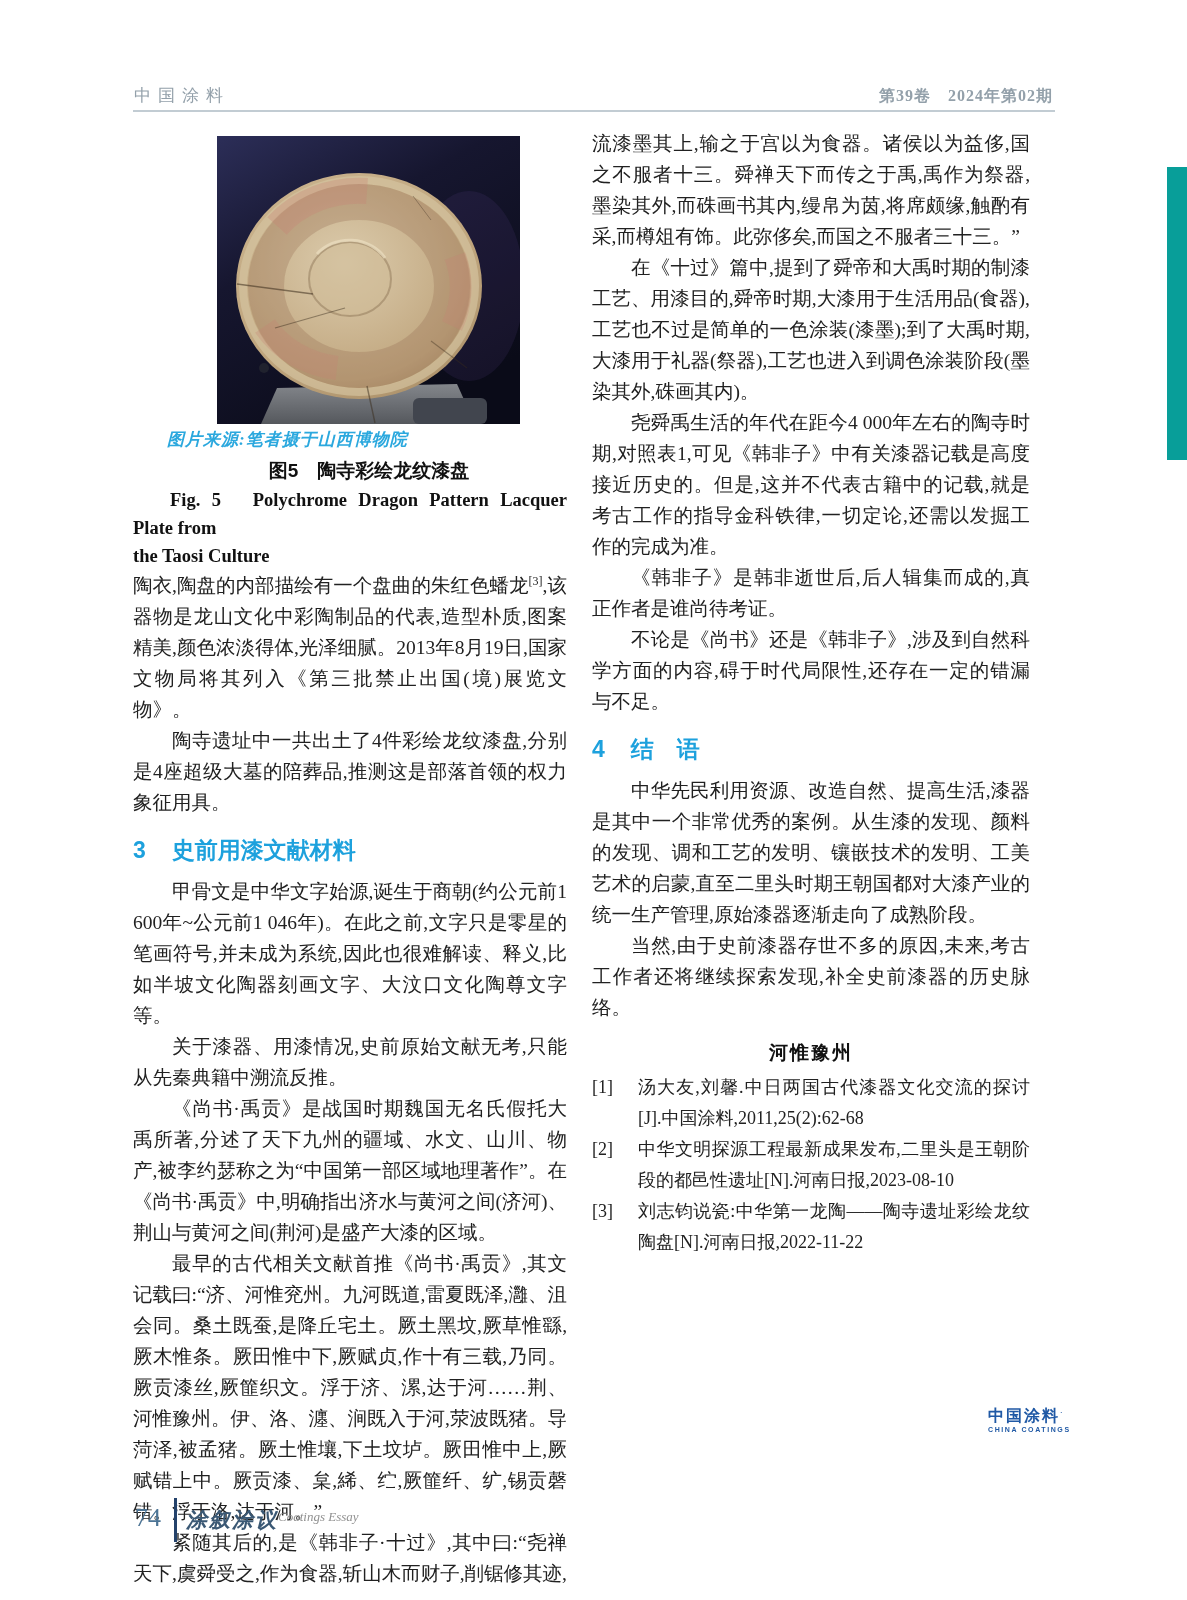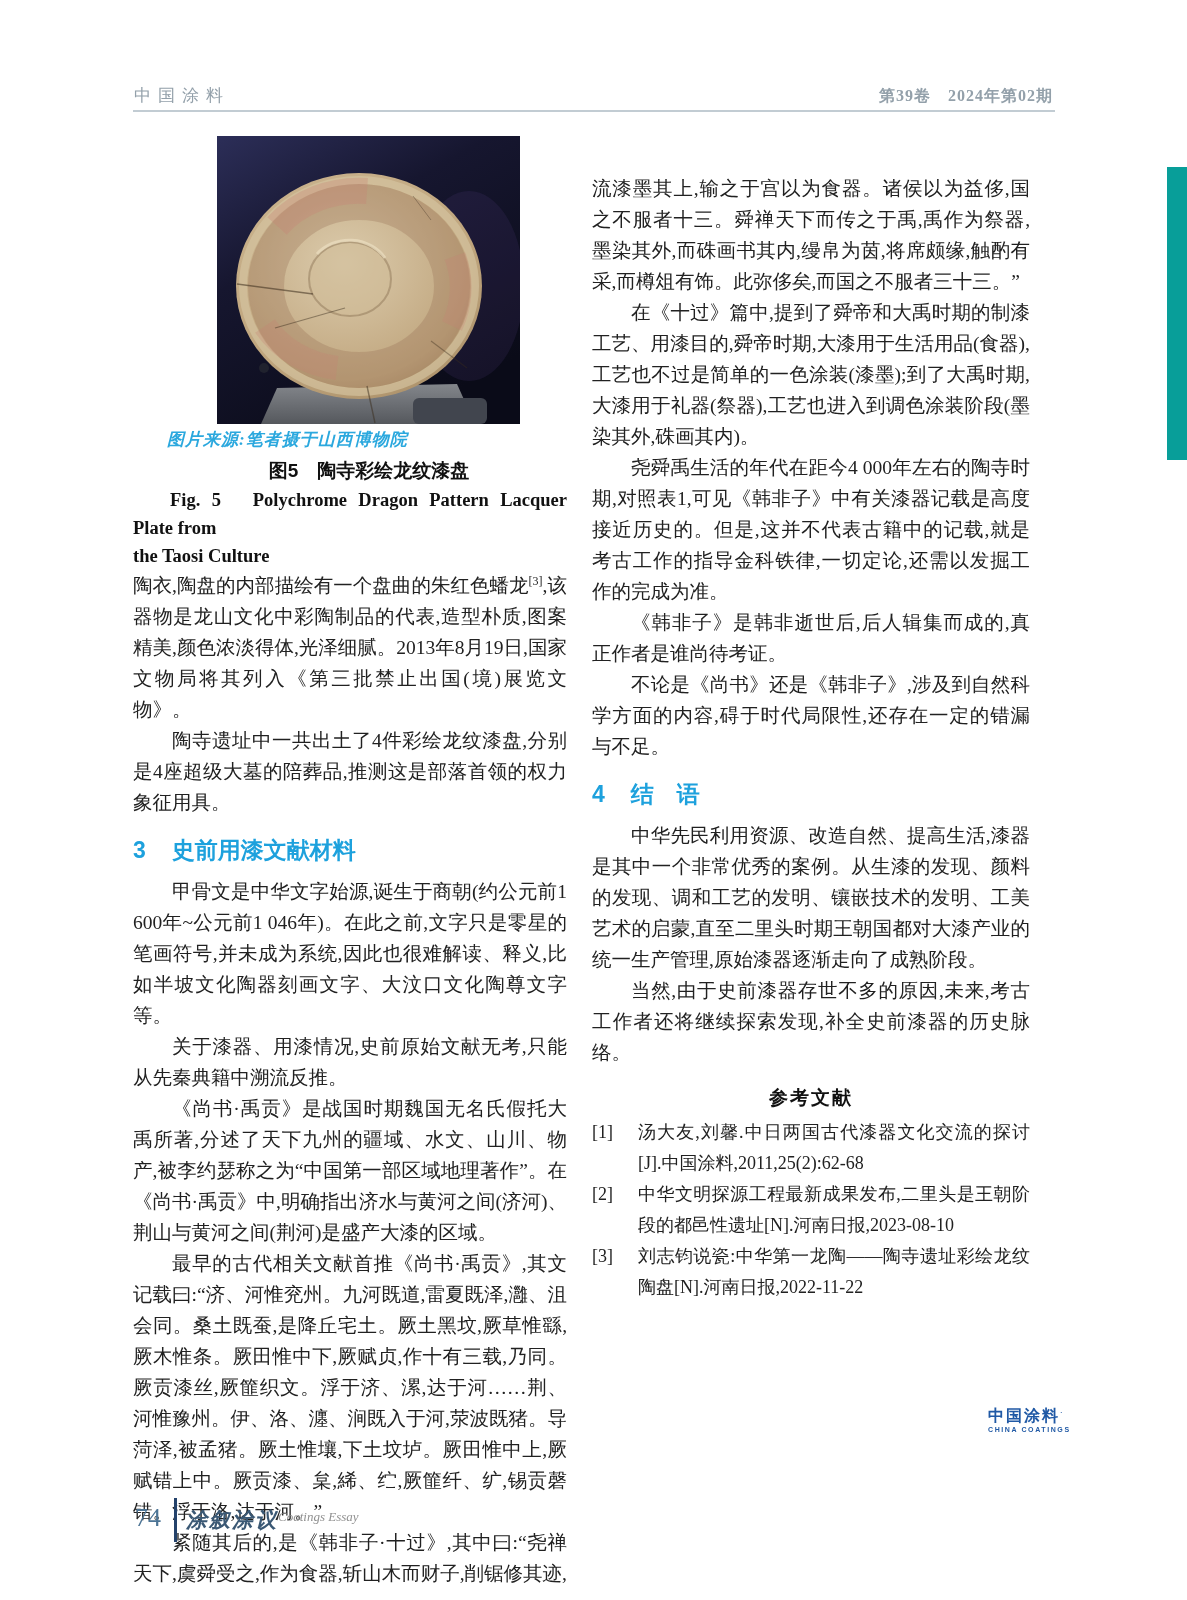--- a/index.html
+++ b/index.html
@@ -10,21 +10,21 @@
   .hdr-left{position:absolute;left:134px;top:84px;font-size:17px;color:#93a0aa;letter-spacing:7px;}
   .hdr-right{position:absolute;right:134px;top:86px;font-size:16px;color:#93a0aa;letter-spacing:1px;font-weight:bold;}
   .hdr-rule{position:absolute;left:133px;right:132px;top:110px;height:2px;background:#c2ccd3;}
 
   
   .edge-bar{position:absolute;right:0;top:167px;width:20px;height:293px;background:#089e99;}
 
   
   .col{position:absolute;top:128px;width:434px;font-size:19.5px;line-height:31px;text-align:justify;}
   .col-left{left:133px;}
-  .col-right{left:592px;width:438px;margin-top:45px;}
+  .col-right{left:592px;width:438px;}
   .col p{margin:0;text-indent:2em;}
   .col p.noindent{text-indent:0;}
   sup.cite{font-size:12px;line-height:0;}
 
   
   .fig-photo{width:303px;height:288px;margin:8px 0 0 84px;}
   .fig-source{margin-top:15px;text-align:left;color:#2ba8de;font-size:17px;
               font-style:italic;font-weight:600;letter-spacing:1px;text-indent:0;}
   .fig-cap-zh{margin-top:7px;text-align:center;font-weight:bold;font-size:19px;color:#111;
               font-family:"Liberation Sans","DejaVu Sans",sans-serif;text-indent:0;}
@@ -141,21 +141,21 @@
     <p>《韩非子》是韩非逝世后,后人辑集而成的,真正作者是谁尚待考证。</p>
     <p>不论是《尚书》还是《韩非子》,涉及到自然科学方面的内容,碍于时代局限性,还存在一定的错漏与不足。</p>
 
     <h2 class="sec-head">
       <span class="num">4</span><span>结　语</span>
     </h2>
 
     <p>中华先民利用资源、改造自然、提高生活,漆器是其中一个非常优秀的案例。从生漆的发现、颜料的发现、调和工艺的发明、镶嵌技术的发明、工美艺术的启蒙,直至二里头时期王朝国都对大漆产业的统一生产管理,原始漆器逐渐走向了成熟阶段。</p>
     <p>当然,由于史前漆器存世不多的原因,未来,考古工作者还将继续探索发现,补全史前漆器的历史脉络。</p>
 
-    <div class="ref-title">参考文献</div>
+    <div class="ref-title">河惟豫州</div>
 
     <div class="ref-item">
       <span class="ref-num">[1]</span>
       <span class="ref-text">汤大友,刘馨.中日两国古代漆器文化交流的探讨[J].中国涂料,2011,25(2):62-68</span>
     </div>
     <div class="ref-item">
       <span class="ref-num">[2]</span>
       <span class="ref-text">中华文明探源工程最新成果发布,二里头是王朝阶段的都邑性遗址[N].河南日报,2023-08-10</span>
     </div>
     <div class="ref-item">

